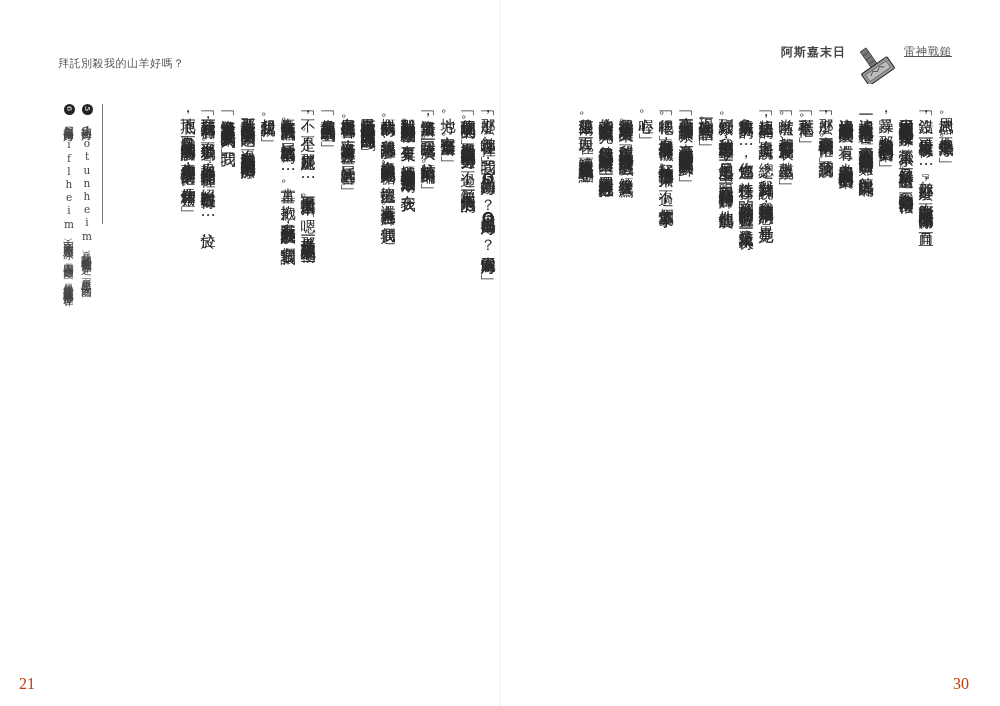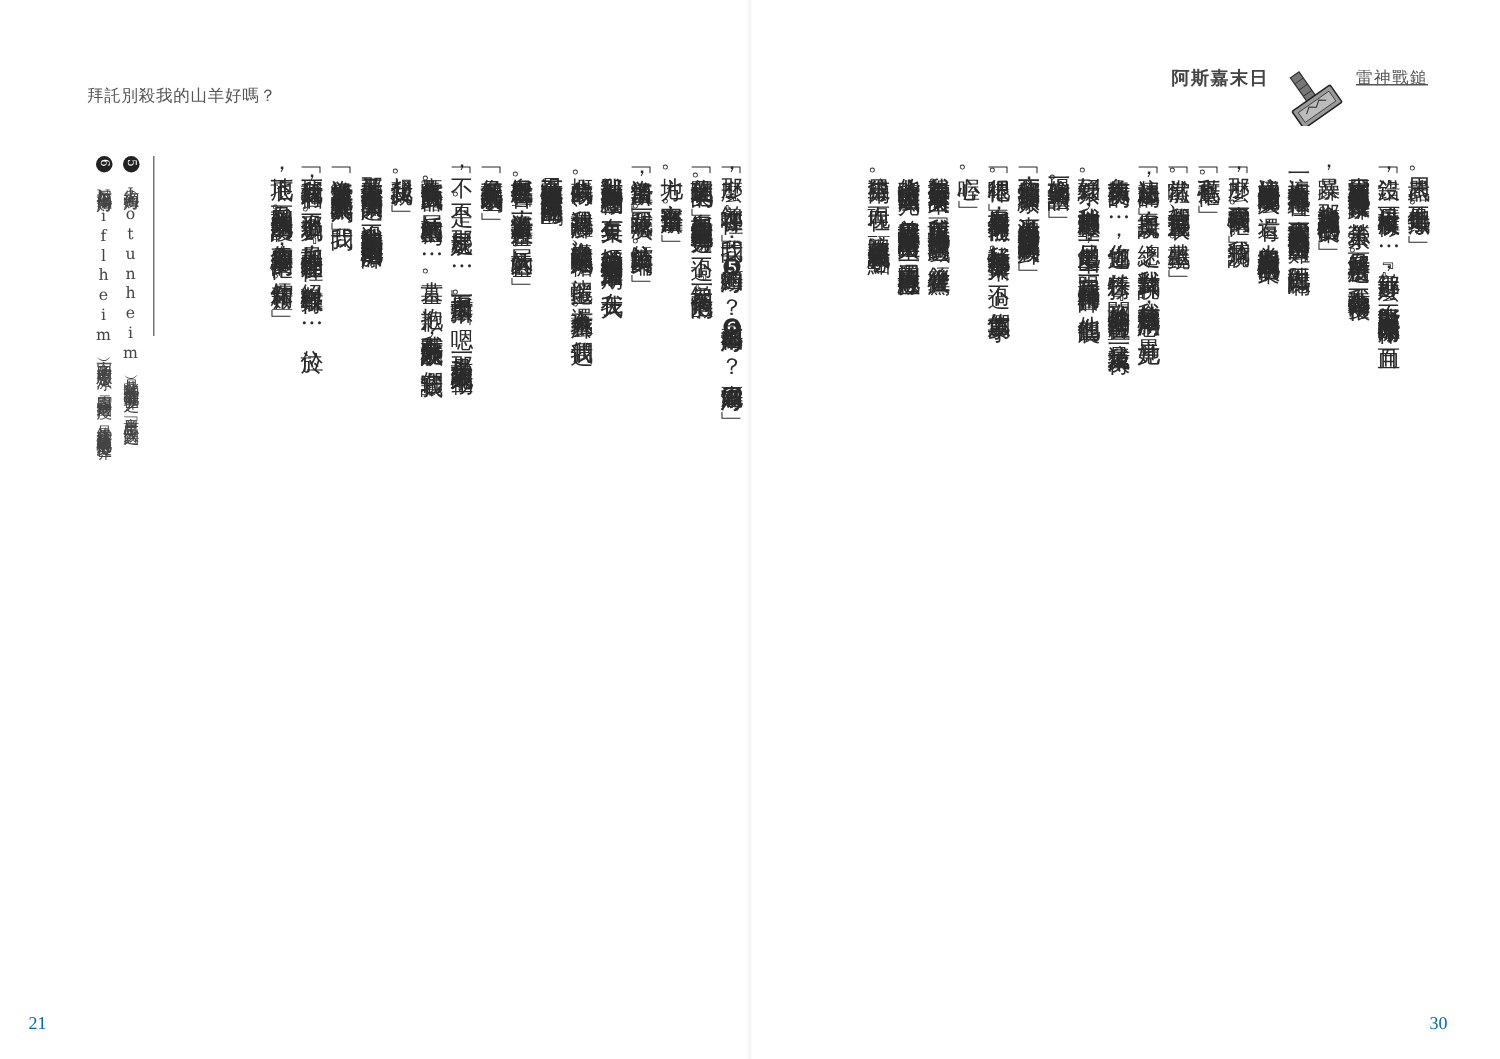--- a/index.html
+++ b/index.html
@@ -29,21 +29,21 @@
     position:absolute; top:92px; height:500px;
     writing-mode: vertical-rl; text-orientation: upright;
     font-size:10.5px; line-height:14px; letter-spacing:1.2px; color:#444;
     white-space:nowrap;
   }
   .footnote-col .num {
     display:inline-block; width:11px; height:11px; border-radius:50%; background:#222; color:#fff;
     font-size:8px; line-height:11px; text-align:center; margin-bottom:3px; text-orientation:mixed;
   }
   .footnote-rule { position:absolute; left:102px; top:92px; width:1px; height:120px; background:#777; }
-  .page-num { position:absolute; top:663px; font-size:12px; color:#0369a1; font-family:"Liberation Serif", serif;text-align:center; }
+  .page-num { position:absolute; top:663px; font-size:16px; color:#c2410c; font-family:"Liberation Serif", serif;text-align:center; }
 </style>
 </head>
 <body>
 
 <div class="page page-left">
   <div class="running-head-left">拜託別殺我的山羊好嗎？</div>
 
   <div class="text-col" style="left:478px">「那麼，『鎚』在哪裡？」我問：「約頓海姆❺？尼福爾海姆❻？索爾屁海姆？」</div>
   <div class="text-col" style="left:458px">「你是開玩笑的吧。」奧提斯的墨鏡滑落到他口鼻旁邊。「不過，『鎚』在另一個危險的</div>
   <div class="text-col" style="left:438px">地方。它在普洛溫斯鎮。」</div>

